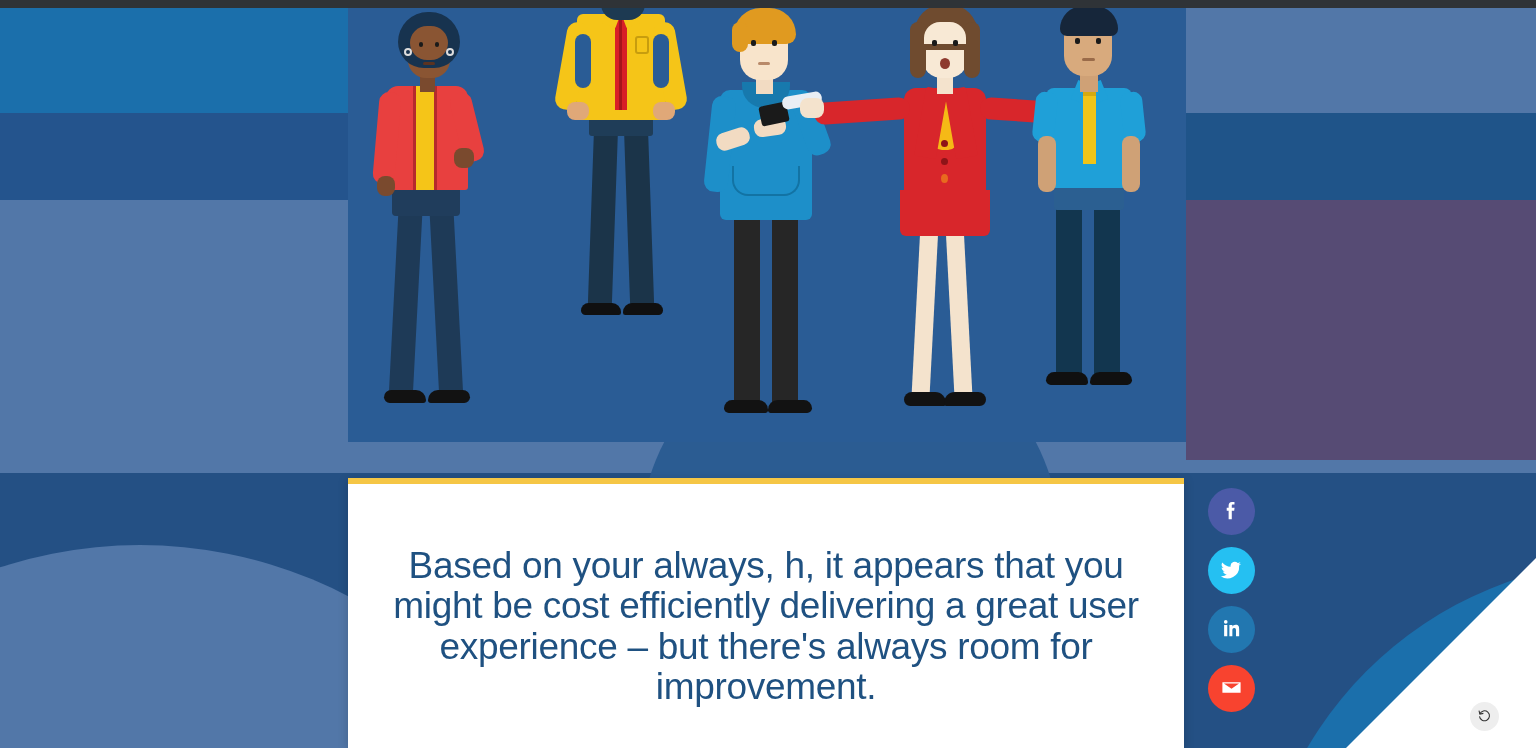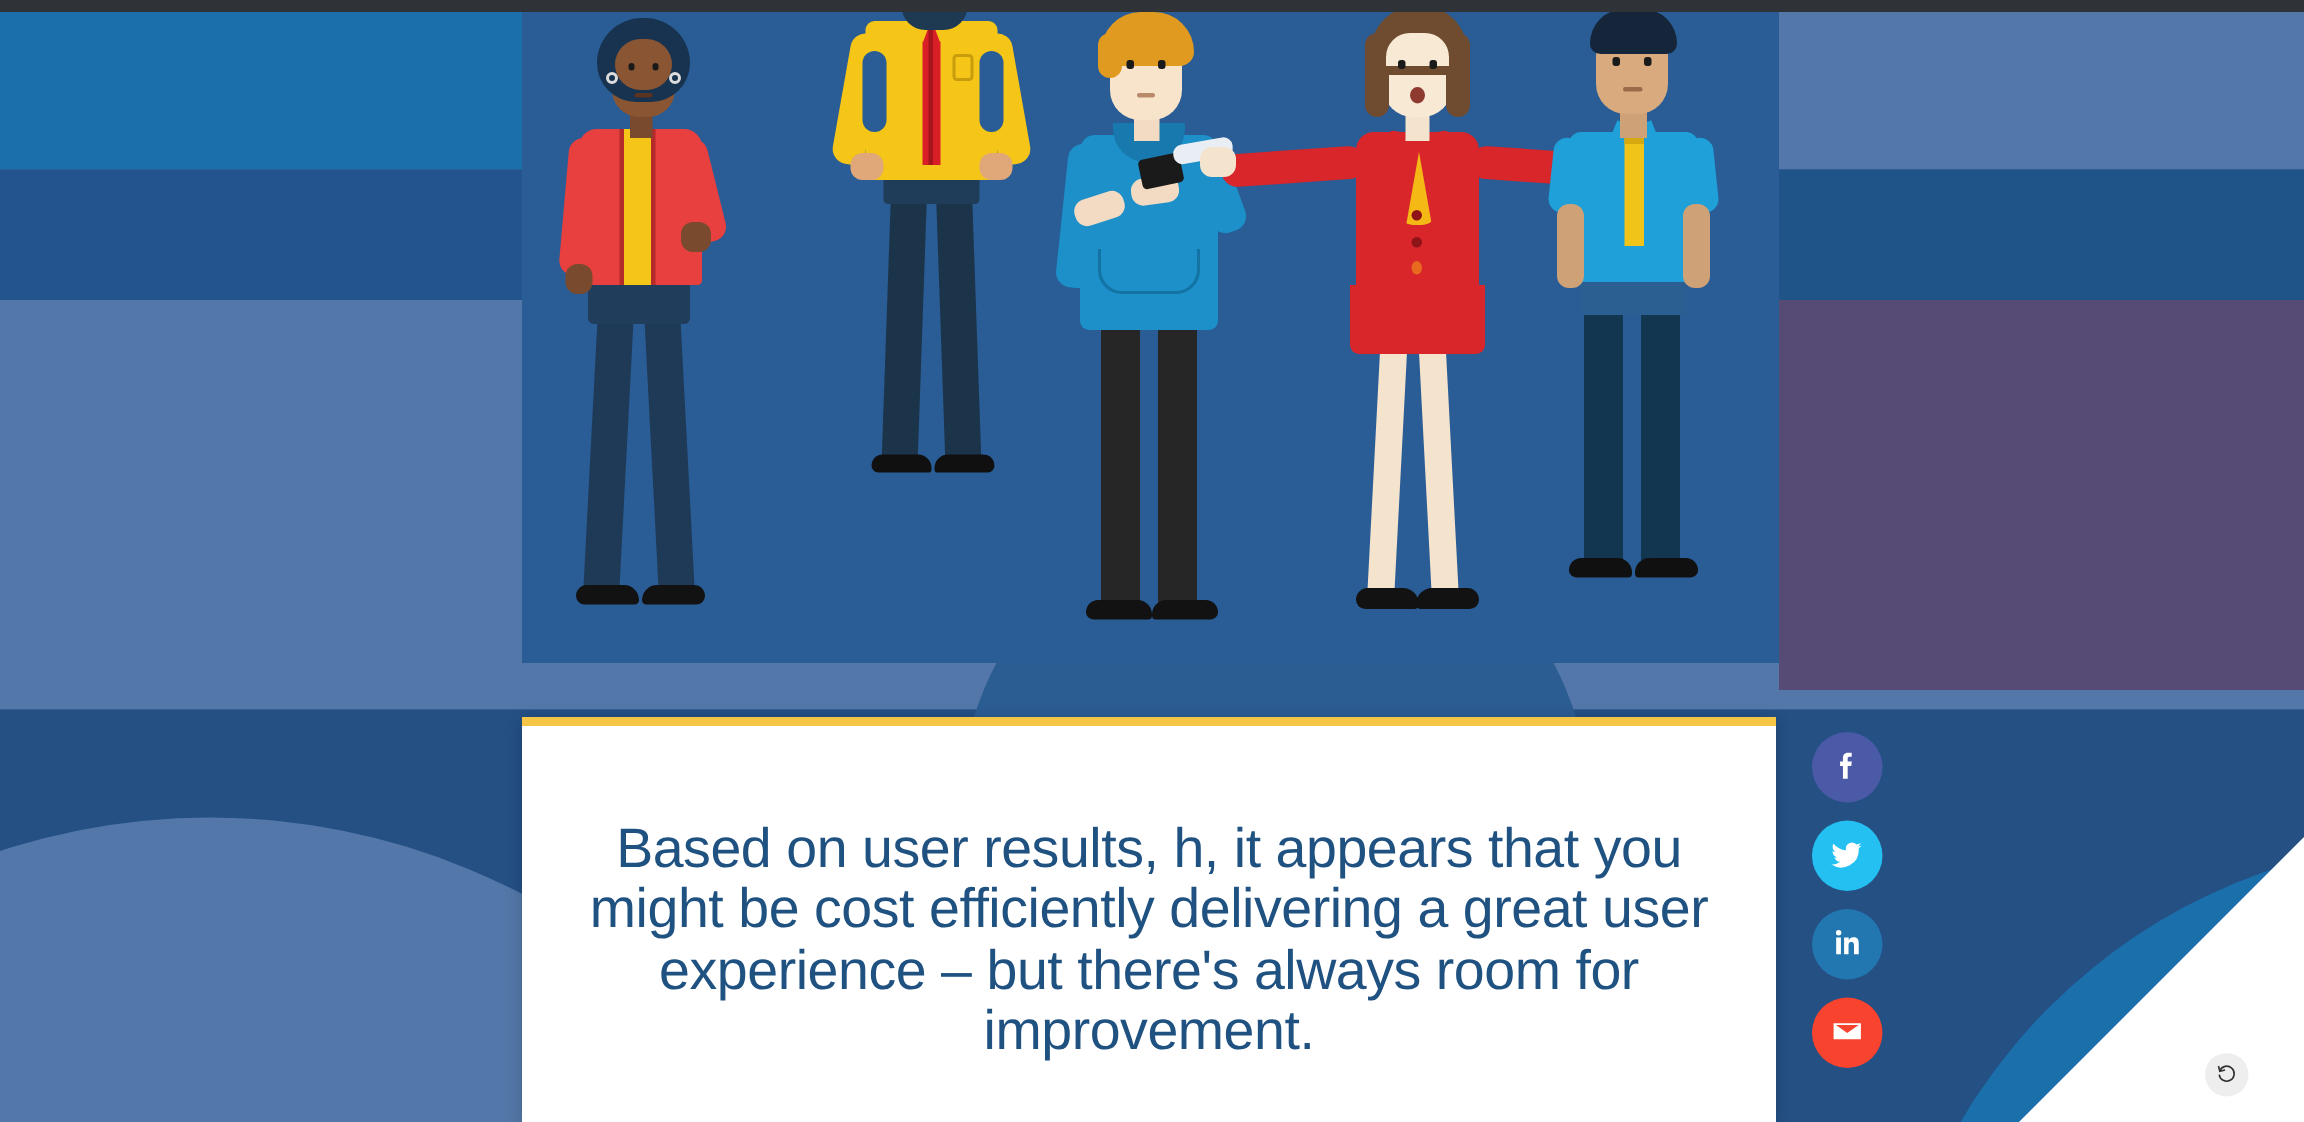--- a/index.html
+++ b/index.html
@@ -306,21 +306,21 @@
     <div class="sh" style="left:40px; top:6px; width:58px; height:30px; background:#16263a; border-radius:26px 26px 8px 8px;"></div>
     <div class="sh" style="left:55px; top:38px; width:5px; height:6px; background:#1a1a1a; border-radius:2px;"></div>
     <div class="sh" style="left:76px; top:38px; width:5px; height:6px; background:#1a1a1a; border-radius:2px;"></div>
     <div class="sh" style="left:62px; top:58px; width:13px; height:3px; background:#9a6b49; border-radius:2px;"></div>
   </div>
 </div>
 
 <div class="top-bar"></div>
 
 <div id="answer-card">
-  <p id="answer-text">Based on user results, h, it appears that you might be cost efficiently delivering a great user experience – but there's always room for improvement.</p>
+  <p id="answer-text">Based on your always, h, it appears that you might be cost efficiently delivering a great user experience – but there's always room for improvement.</p>
 </div>
 
 <div id="share-rail">
   <button class="share-btn sb-facebook" aria-label="Share on Facebook">
     <span>
       <svg viewBox="0 0 24 24">
           <path d="M15.1 3h-2.6C10 3 9 4.6 9 6.7V9H7v3.2h2V21h3.3v-8.8h2.5l.4-3.2h-2.9V7c0-.7.2-1.2 1.2-1.2h1.6V3z"></path>
         </svg>
     </span>
   </button>

